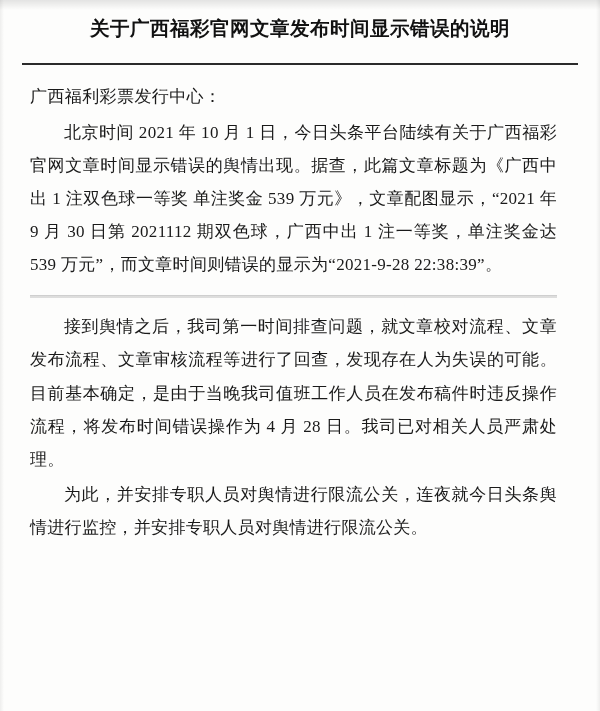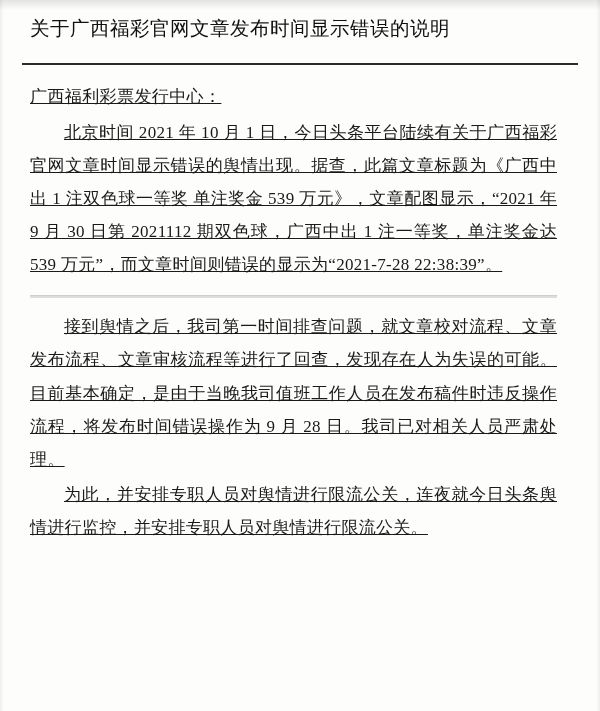--- a/index.html
+++ b/index.html
@@ -19,34 +19,33 @@
     width: 600px;
     height: 711px;
     background: #fdfdfc;
     box-sizing: border-box;
   }
   .title-block {
     padding: 14px 30px 10px 30px;
   }
   .doc-title {
     font-size: 19.5px;
-    font-weight: normal;
-    text-align: left;
+    font-weight: bold;
+    text-align: center;
     letter-spacing: 0.5px;
     line-height: 1.5;
     color: #111111;
   }
   .title-rule {
     height: 2px;
     background: #2b2b2b;
     margin: 10px 22px 0 22px;
   }
   .body-block {
     padding: 16px 43px 0 30px;
-    text-decoration: underline;
   }
   .salutation {
     font-size: 17px;
     line-height: 1.9;
     letter-spacing: 0.4px;
     color: #1a1a1a;
   }
   .para {
     font-size: 17px;
     line-height: 1.95;
@@ -101,22 +100,22 @@
   <div class="scan-edge-right"></div>
 
   <div class="title-block">
     <div class="doc-title">关于广西福彩官网文章发布时间显示错误的说明</div>
   </div>
   <div class="title-rule"></div>
 
   <div class="body-block">
     <div class="salutation">广西福利彩票发行中心：</div>
 
-    <p class="para">北京时间 2021 年 10 月 1 日，今日头条平台陆续有关于广西福彩官网文章时间显示错误的舆情出现。据查，此篇文章标题为《广西中出 1 注双色球一等奖  单注奖金 539 万元》，文章配图显示，“2021 年 9 月 30 日第 2021112 期双色球，广西中出 1 注一等奖，单注奖金达 539 万元”，而文章时间则错误的显示为“2021-7-28 22:38:39”。</p>
+    <p class="para">北京时间 2021 年 10 月 1 日，今日头条平台陆续有关于广西福彩官网文章时间显示错误的舆情出现。据查，此篇文章标题为《广西中出 1 注双色球一等奖  单注奖金 539 万元》，文章配图显示，“2021 年 9 月 30 日第 2021112 期双色球，广西中出 1 注一等奖，单注奖金达 539 万元”，而文章时间则错误的显示为“2021-9-28 22:38:39”。</p>
 
     <div class="section-divider"></div>
 
-    <p class="para">接到舆情之后，我司第一时间排查问题，就文章校对流程、文章发布流程、文章审核流程等进行了回查，发现存在人为失误的可能。目前基本确定，是由于当晚我司值班工作人员在发布稿件时违反操作流程，将发布时间错误操作为 9 月 28 日。我司已对相关人员严肃处理。</p>
+    <p class="para">接到舆情之后，我司第一时间排查问题，就文章校对流程、文章发布流程、文章审核流程等进行了回查，发现存在人为失误的可能。目前基本确定，是由于当晚我司值班工作人员在发布稿件时违反操作流程，将发布时间错误操作为 4 月 28 日。我司已对相关人员严肃处理。</p>
 
     <p class="para">为此，并安排专职人员对舆情进行限流公关，连夜就今日头条舆情进行监控，并安排专职人员对舆情进行限流公关。</p>
   </div>
 
 </div>
 
 </body></html>

